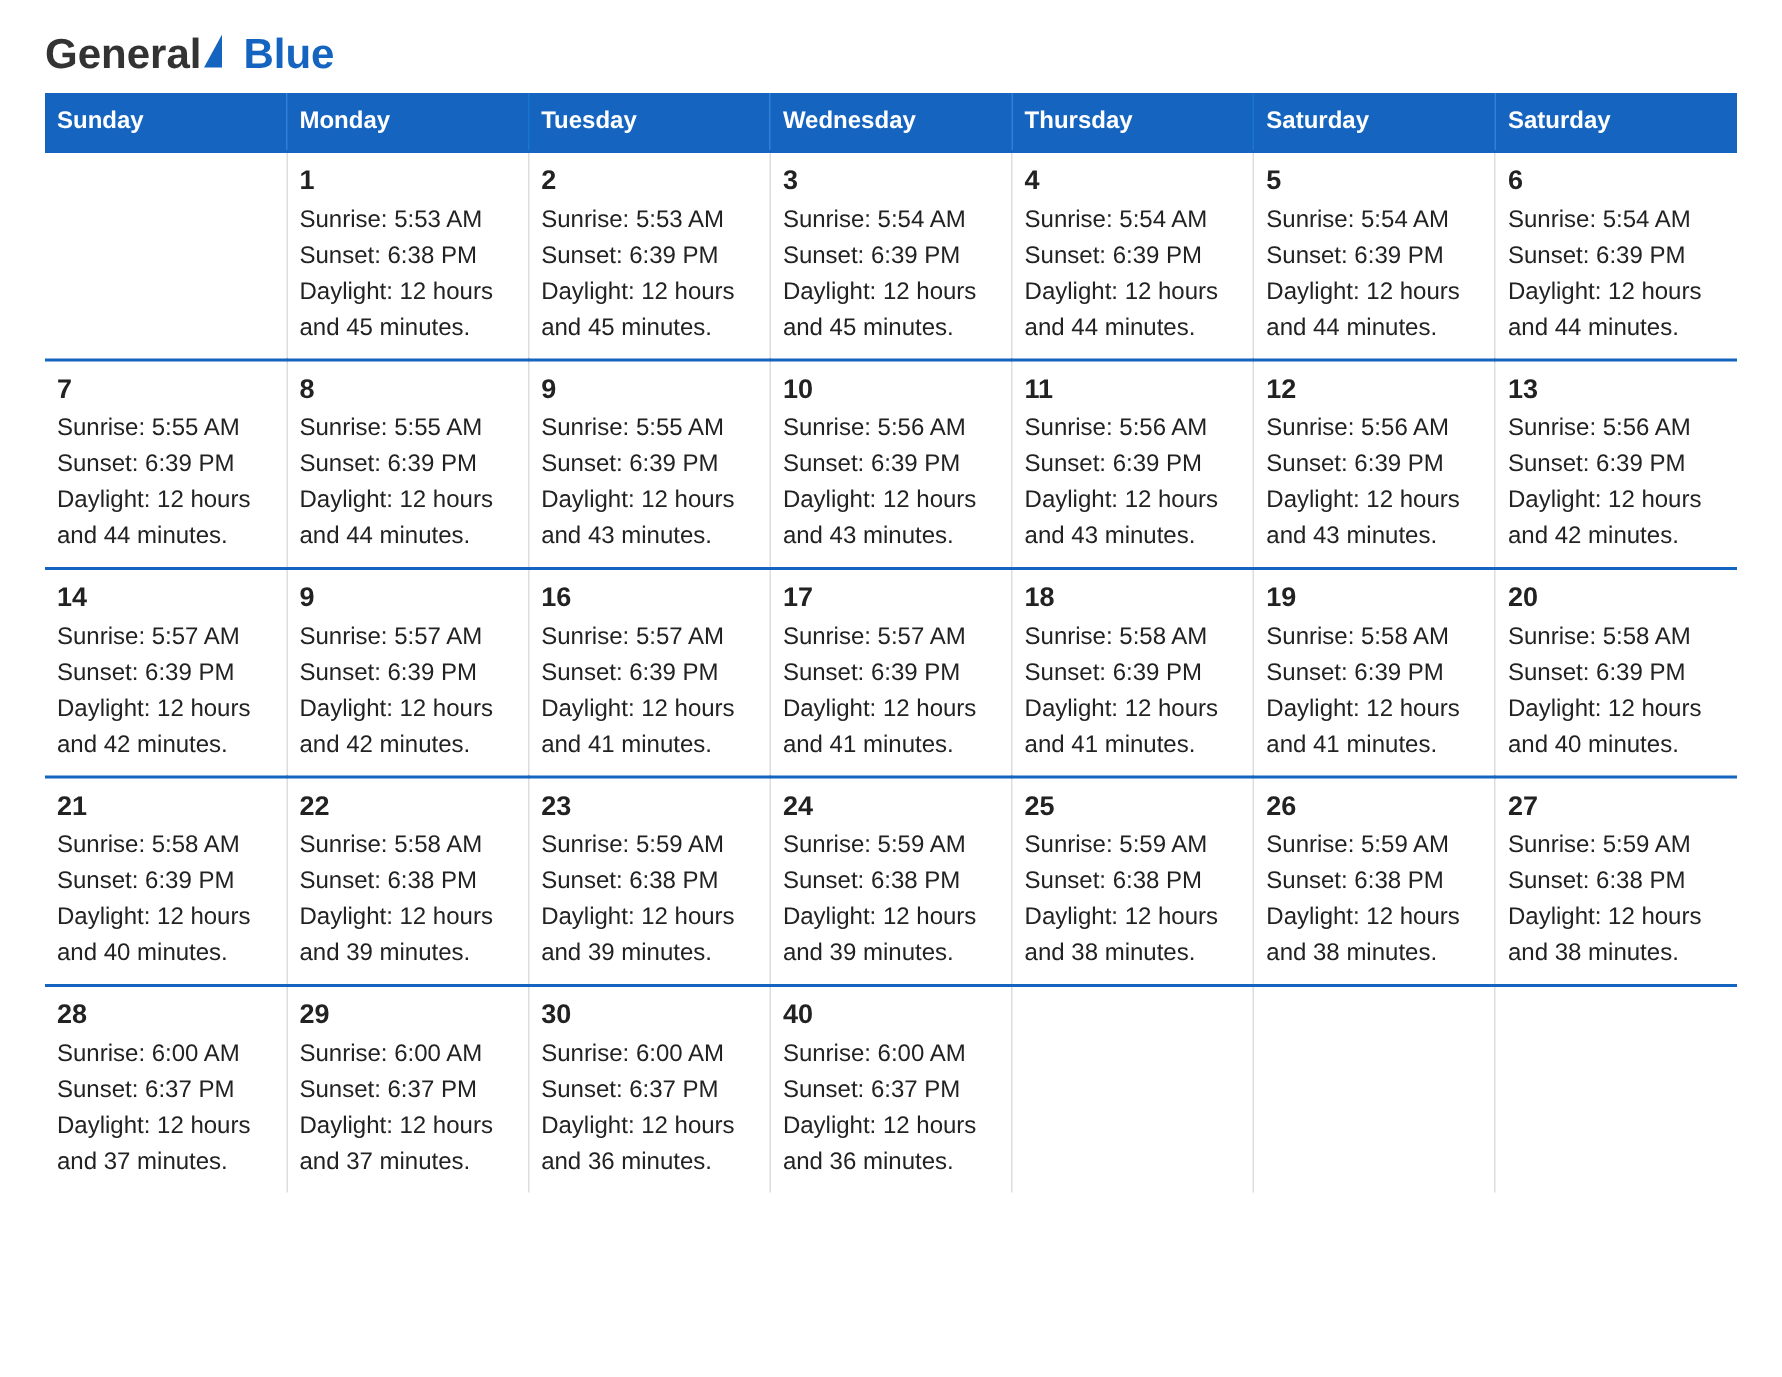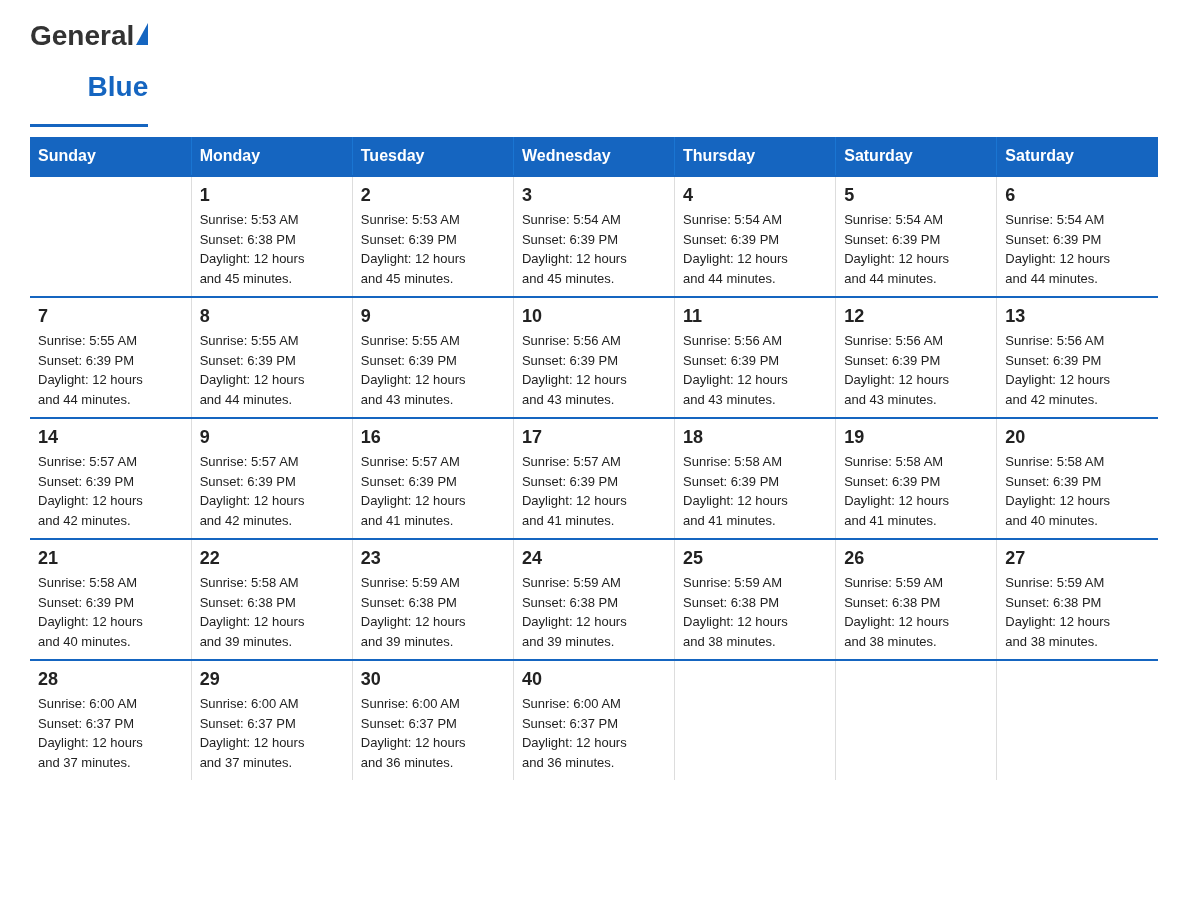--- a/index.html
+++ b/index.html
@@ -12,23 +12,22 @@
       padding: 20px 30px;
     }
     .header {
       display: flex;
       justify-content: space-between;
       align-items: flex-start;
       margin-bottom: 10px;
     }
     .logo {
       display: flex;
-      flex-direction: column;
-      align-items: flex-end;
-      gap: 19px;
+      flex-direction: row;
+      align-items: flex-start;
     }
     .logo-text {
       display: flex;
       align-items: center;
       font-size: 28px;
       font-weight: bold;
       color: #333;
     }
     .logo-general { color: #333; }
     .logo-blue { color: #1565c0; }
@@ -87,21 +86,21 @@
       min-height: 100px;
     }
     tbody td:last-child { border-right: none; }
     .day-number {
       font-size: 18px;
       font-weight: bold;
       display: block;
       margin-bottom: 4px;
     }
     .day-info {
-      font-size: 13px;
+      font-size: 16px;
       line-height: 1.5;
       color: #222;
     }
     .empty-cell { background: #fff; }
   </style>
 </head>
 <body>
 
 <div class="header">
   <div class="logo">

